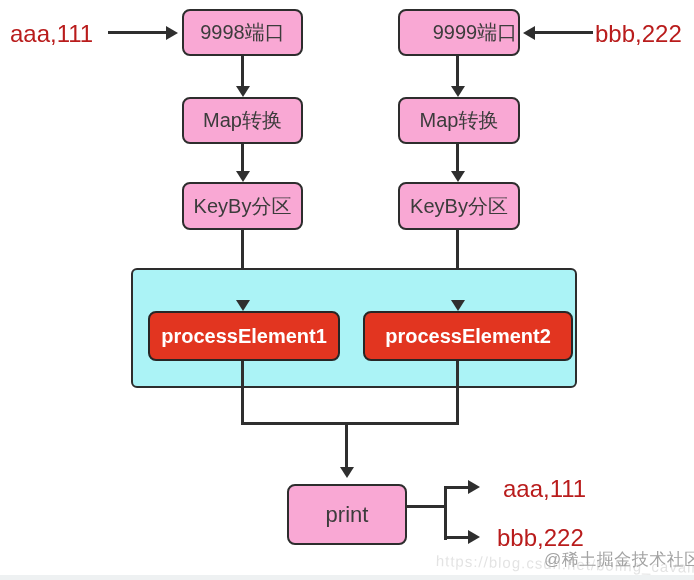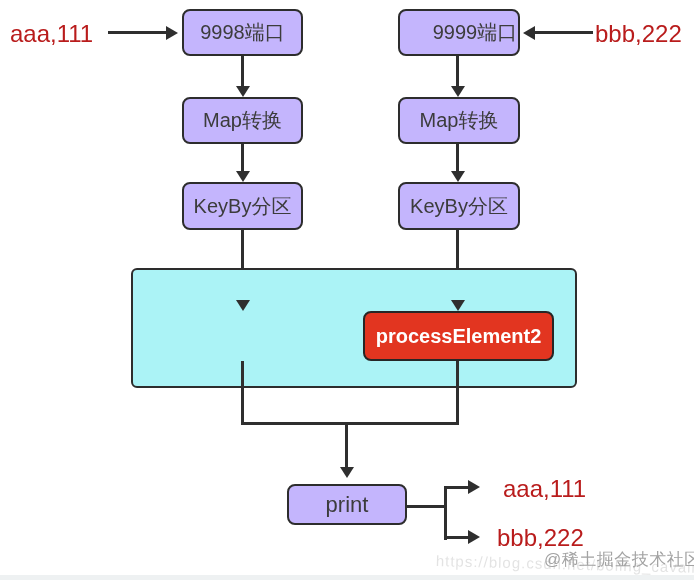--- a/index.html
+++ b/index.html
@@ -8,21 +8,21 @@
     background:var(--background,#ffffff);
     font-family:"Liberation Sans","DejaVu Sans",sans-serif;
     overflow:hidden;
   }
   .canvas{position:relative;width:694px;height:580px;}
 
   
   .node{
     position:absolute;
     box-sizing:border-box;
-    background:#c4b5fd;
+    background:#f9a8d4;
     border:2.5px solid var(--box_border,#2d2d2d);
     border-radius:8px;
     display:flex;align-items:center;justify-content:center;
     font-size:20px;color:var(--box_text,#3c3c3c);
     white-space:nowrap;
   }
   .col-l{left:182px;width:121px;}
   .col-r{left:398px;width:122px;}
 
   
@@ -113,29 +113,30 @@
   <div class="ah ah-d" style="left:451px;top:171px;"></div>
 
   <div class="node col-r" style="top:182px;height:48px;">KeyBy分区</div>
   <div class="vl" style="left:456px;top:230px;height:71px;"></div>
 
   <div class="container-box"></div>
 
   <div class="ah ah-d" style="left:236px;top:300px;"></div>
   <div class="ah ah-d" style="left:451px;top:300px;"></div>
 
-  <div class="process-node" style="left:363px;width:191px;">processElement2</div>
+  <div class="process-node" style="left:148px;width:192px;">processElement1</div>
+  <div class="process-node" style="left:363px;width:210px;">processElement2</div>
 
   <div class="vl" style="left:241px;top:361px;height:63px;"></div>
   <div class="vl" style="left:456px;top:361px;height:63px;"></div>
   <div class="hl" style="left:241px;top:422px;width:218px;"></div>
   <div class="vl" style="left:345px;top:424px;height:44px;"></div>
   <div class="ah ah-d" style="left:340px;top:467px;"></div>
 
-  <div class="node" style="left:287px;top:484px;width:120px;height:41px;font-size:22px;">print</div>
+  <div class="node" style="left:287px;top:484px;width:120px;height:61px;font-size:22px;">print</div>
 
   <div class="hl" style="left:407px;top:505px;width:39px;"></div>
   <div class="vl" style="left:444px;top:486px;height:54px;"></div>
   <div class="hl" style="left:444px;top:486px;width:24px;"></div>
   <div class="ah ah-r" style="left:468px;top:480px;"></div>
   <div class="hl" style="left:444px;top:536px;width:24px;"></div>
   <div class="ah ah-r" style="left:468px;top:530px;"></div>
 
   <div class="flabel" style="left:503px;top:475px;">aaa,111</div>
   <div class="flabel" style="left:497px;top:524px;">bbb,222</div>

